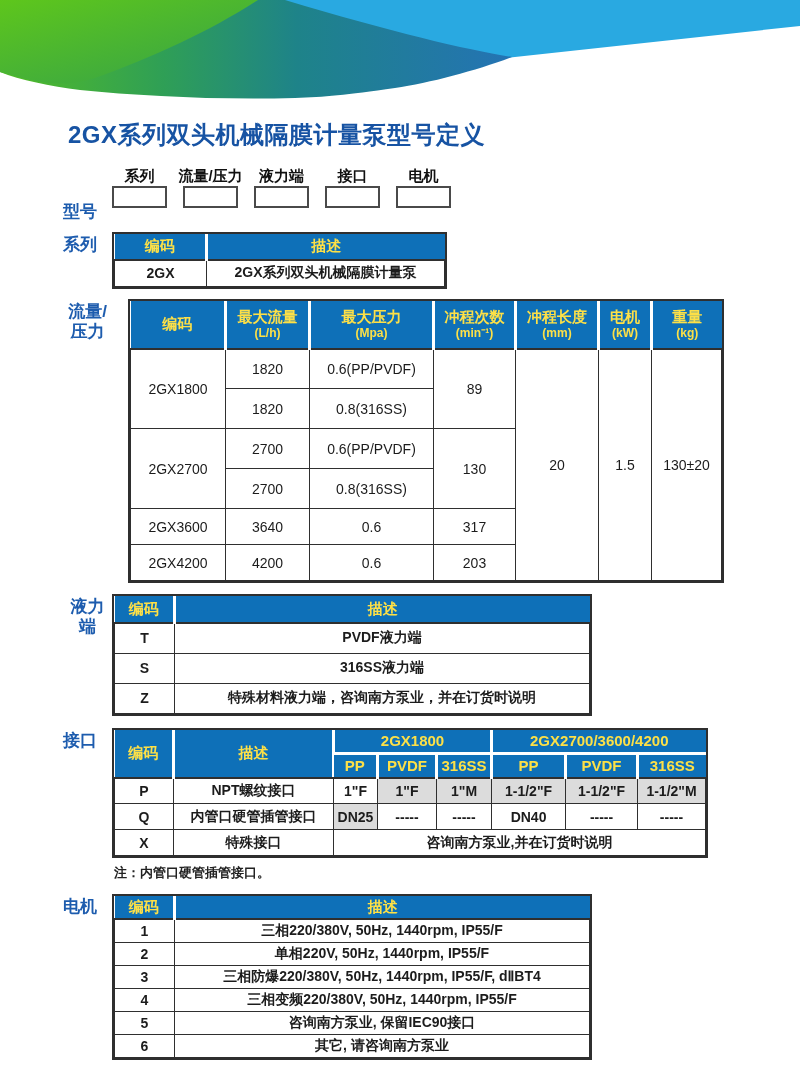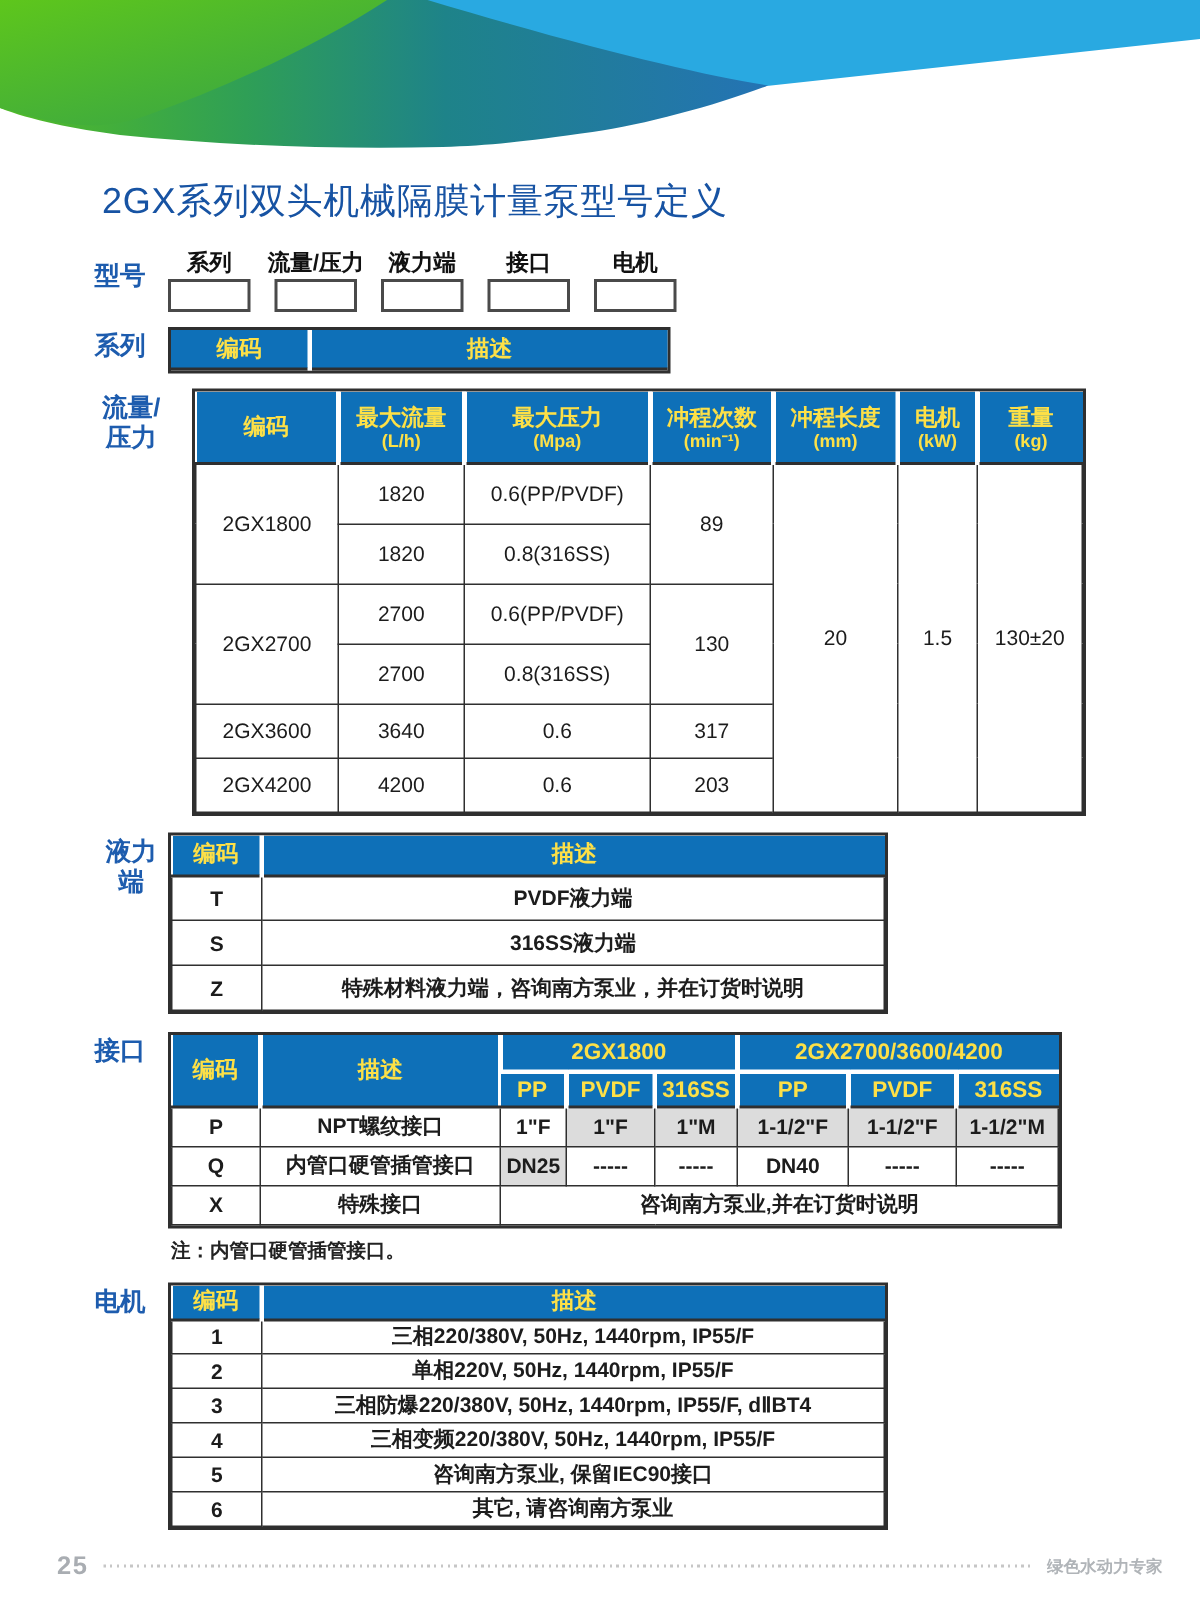--- a/index.html
+++ b/index.html
@@ -11,37 +11,37 @@
     color: #1c1c1c;
   }
   .page { position: relative; width: 800px; height: 1070px; overflow: hidden; background: #fff; }
 
   
   .swoosh { display: block; width: 800px; height: 110px; }
 
   
   .title {
     margin: 10px 0 4px 68px;
-    font-size: 24px; line-height: 30px; font-weight: normal;
+    font-size: 24px; line-height: 30px; font-weight: bold;
     color: #1753a3; letter-spacing: 0.5px;
   }
 
   
   .section { display: flex; align-items: flex-start; }
   .side-label {
     flex: none; width: 49px; margin-left: 63px; margin-top: 3px;
     font-size: 17px; font-weight: bold; color: #1d5cae; line-height: 20px;
     text-align: left; white-space: nowrap;
   }
   .side-label.two-line { text-align: center; white-space: normal; }
   .side-label.two-line span { display: block; }
 
   
   .model-section { margin-top: 16px; }
-  .model-section .side-label { margin-top: 8px; }
+  .model-section .side-label { margin-top: 36px; }
   .model-fields { display: flex; }
   .model-field { width: 55px; margin-right: 16px; display: flex; flex-direction: column; align-items: center; }
   .model-field-label { font-size: 15px; font-weight: bold; color: #111; white-space: nowrap; height: 20px; line-height: 20px; }
   .model-box { width: 55px; height: 22px; border: 2px solid #4a4a4a; background: #fff; }
 
   
   .tbl-wrap { border: 2px solid #2f2f2f; background: #fff; }
   table.tbl { border-collapse: collapse; table-layout: fixed; width: 100%; }
   table.tbl td {
     padding: 0 2px; text-align: center; vertical-align: middle;
@@ -151,20 +151,24 @@
     <div class="tbl-wrap series-wrap">
       <table class="tbl series-tbl">
         <colgroup>
             <col style="width:92px">
             <col>
           </colgroup>
         <tbody>
             <tr class="hrow">
           <td class="hd">编码</td>
           <td class="hd">描述</td>
+        </tr>
+        <tr class="bold-cells">
+          <td>2GX</td>
+          <td>2GX系列双头机械隔膜计量泵</td>
         </tr>
       </tbody>
         </table>
     </div>
   </div>
 
   <div class="section flow-section">
     <div class="side-label two-line">
       <span>流量/</span>
       <span>压力</span>

